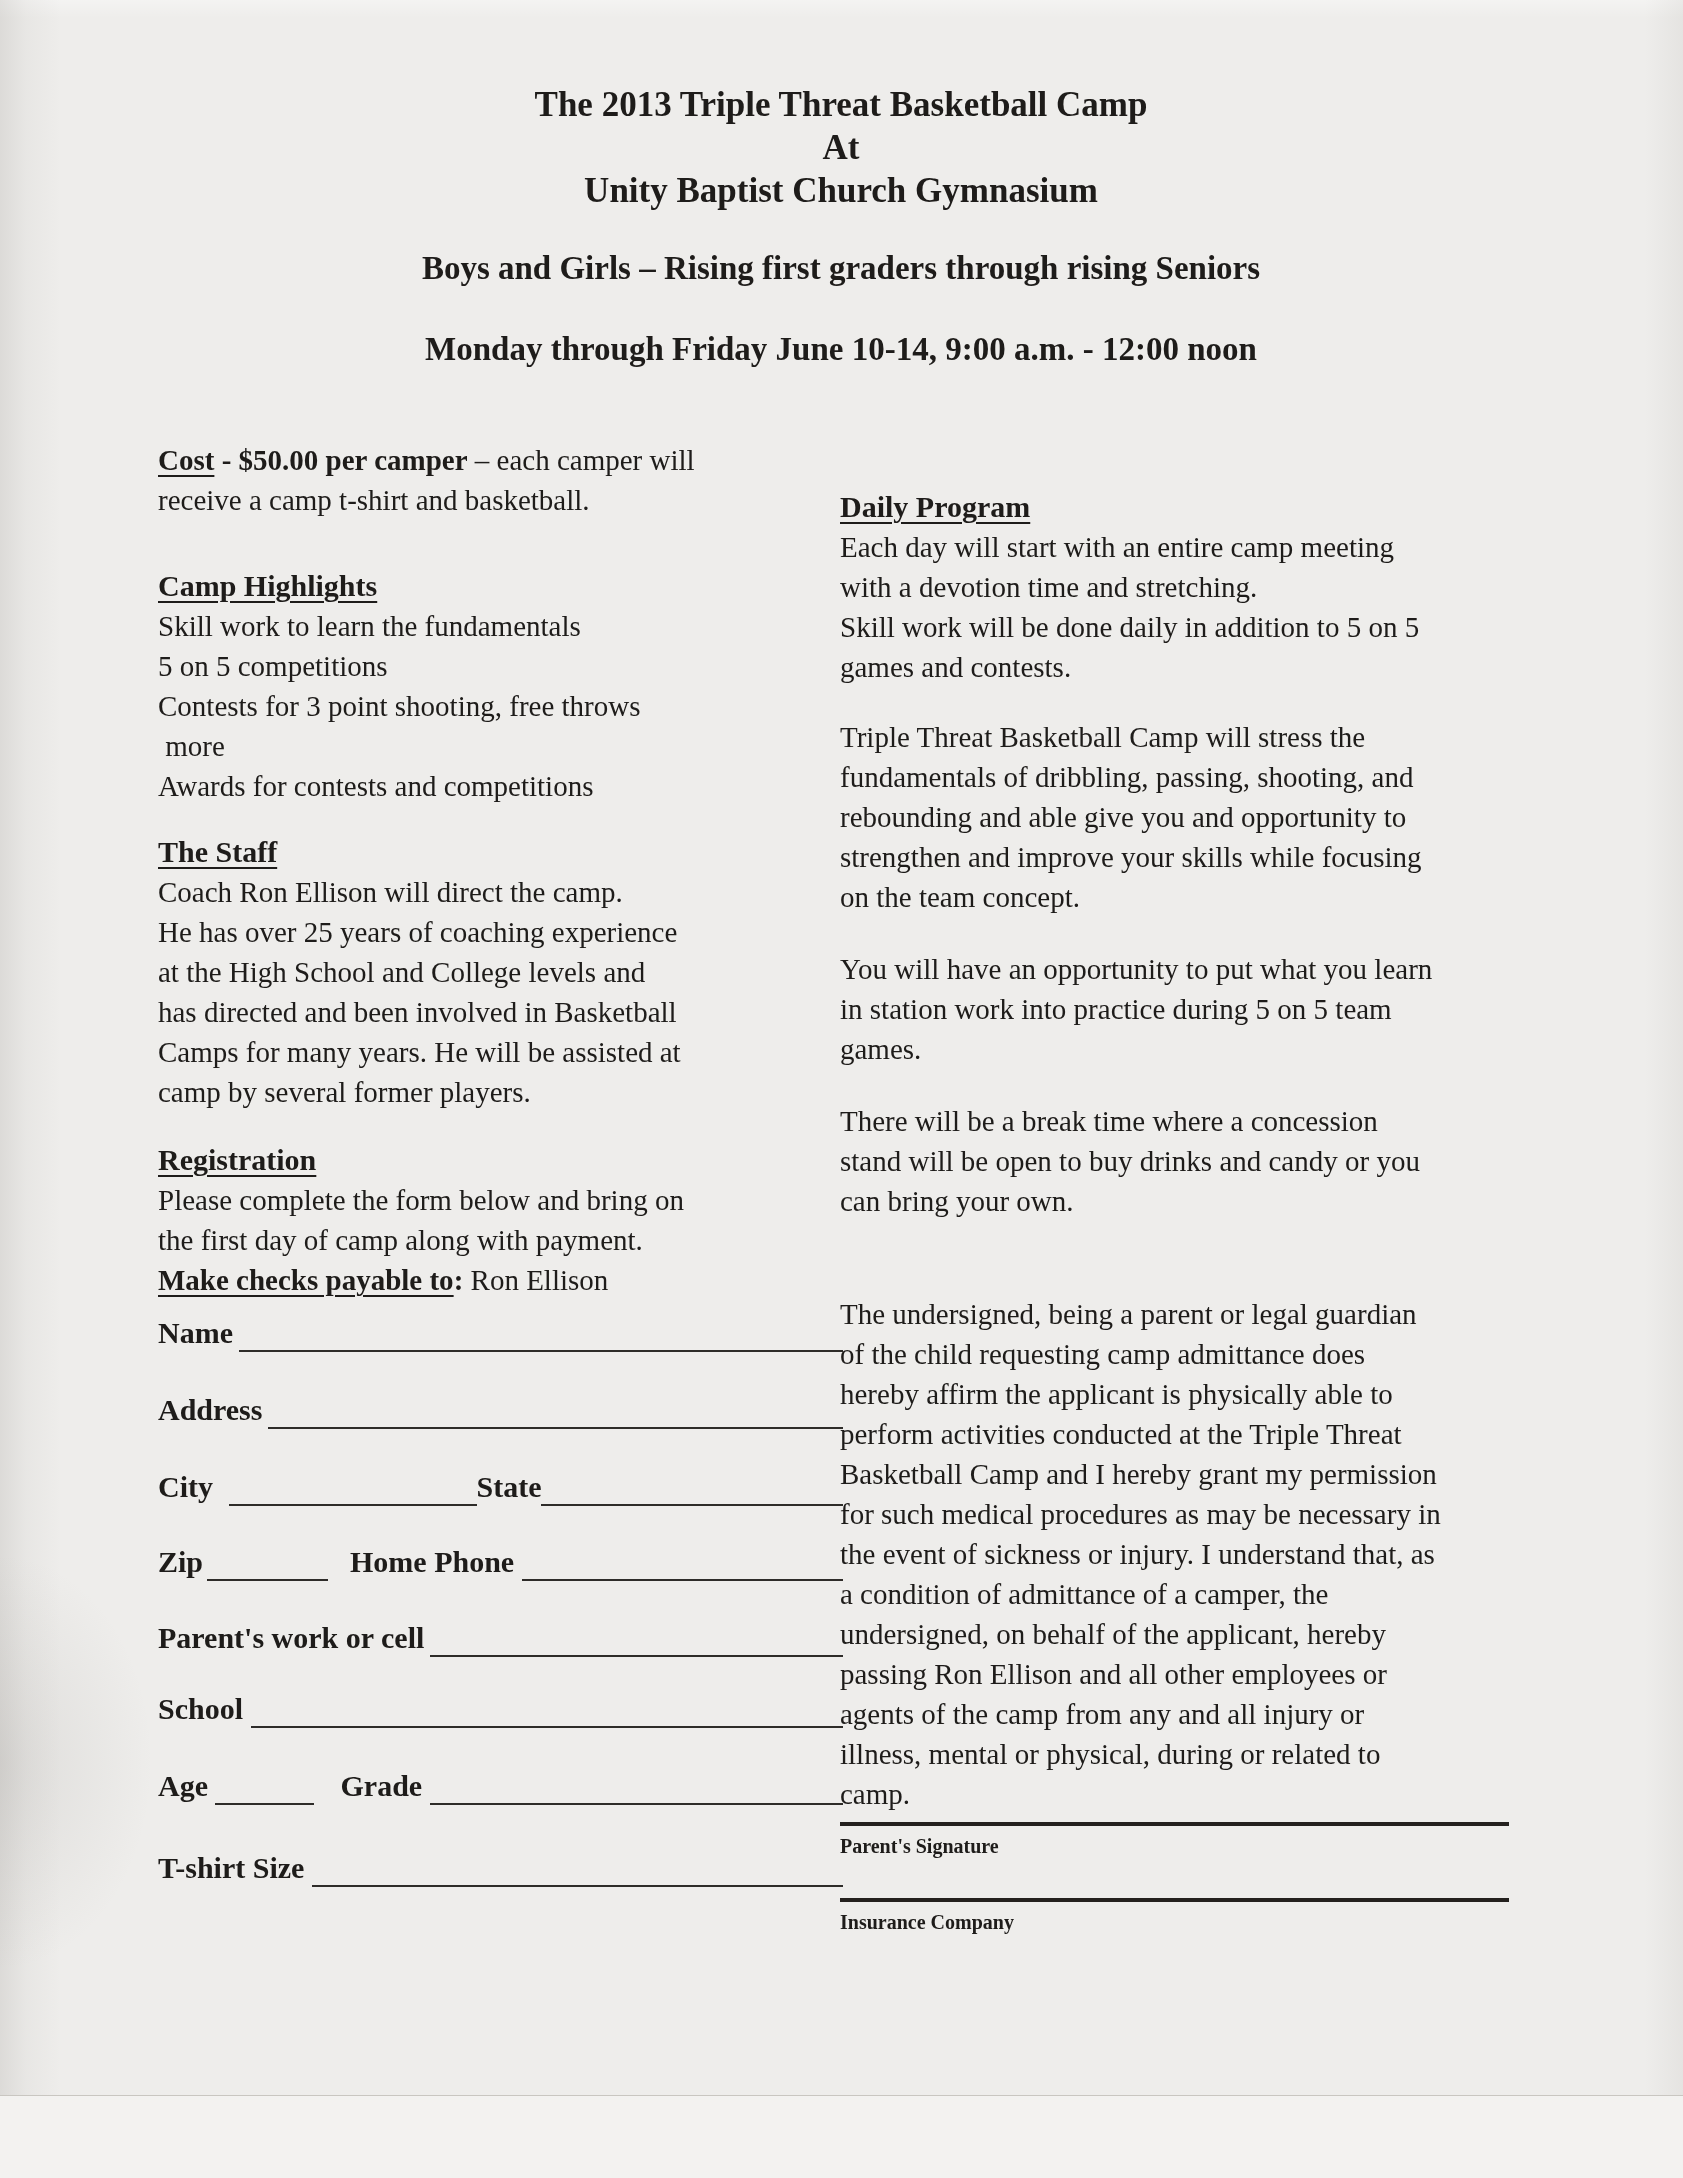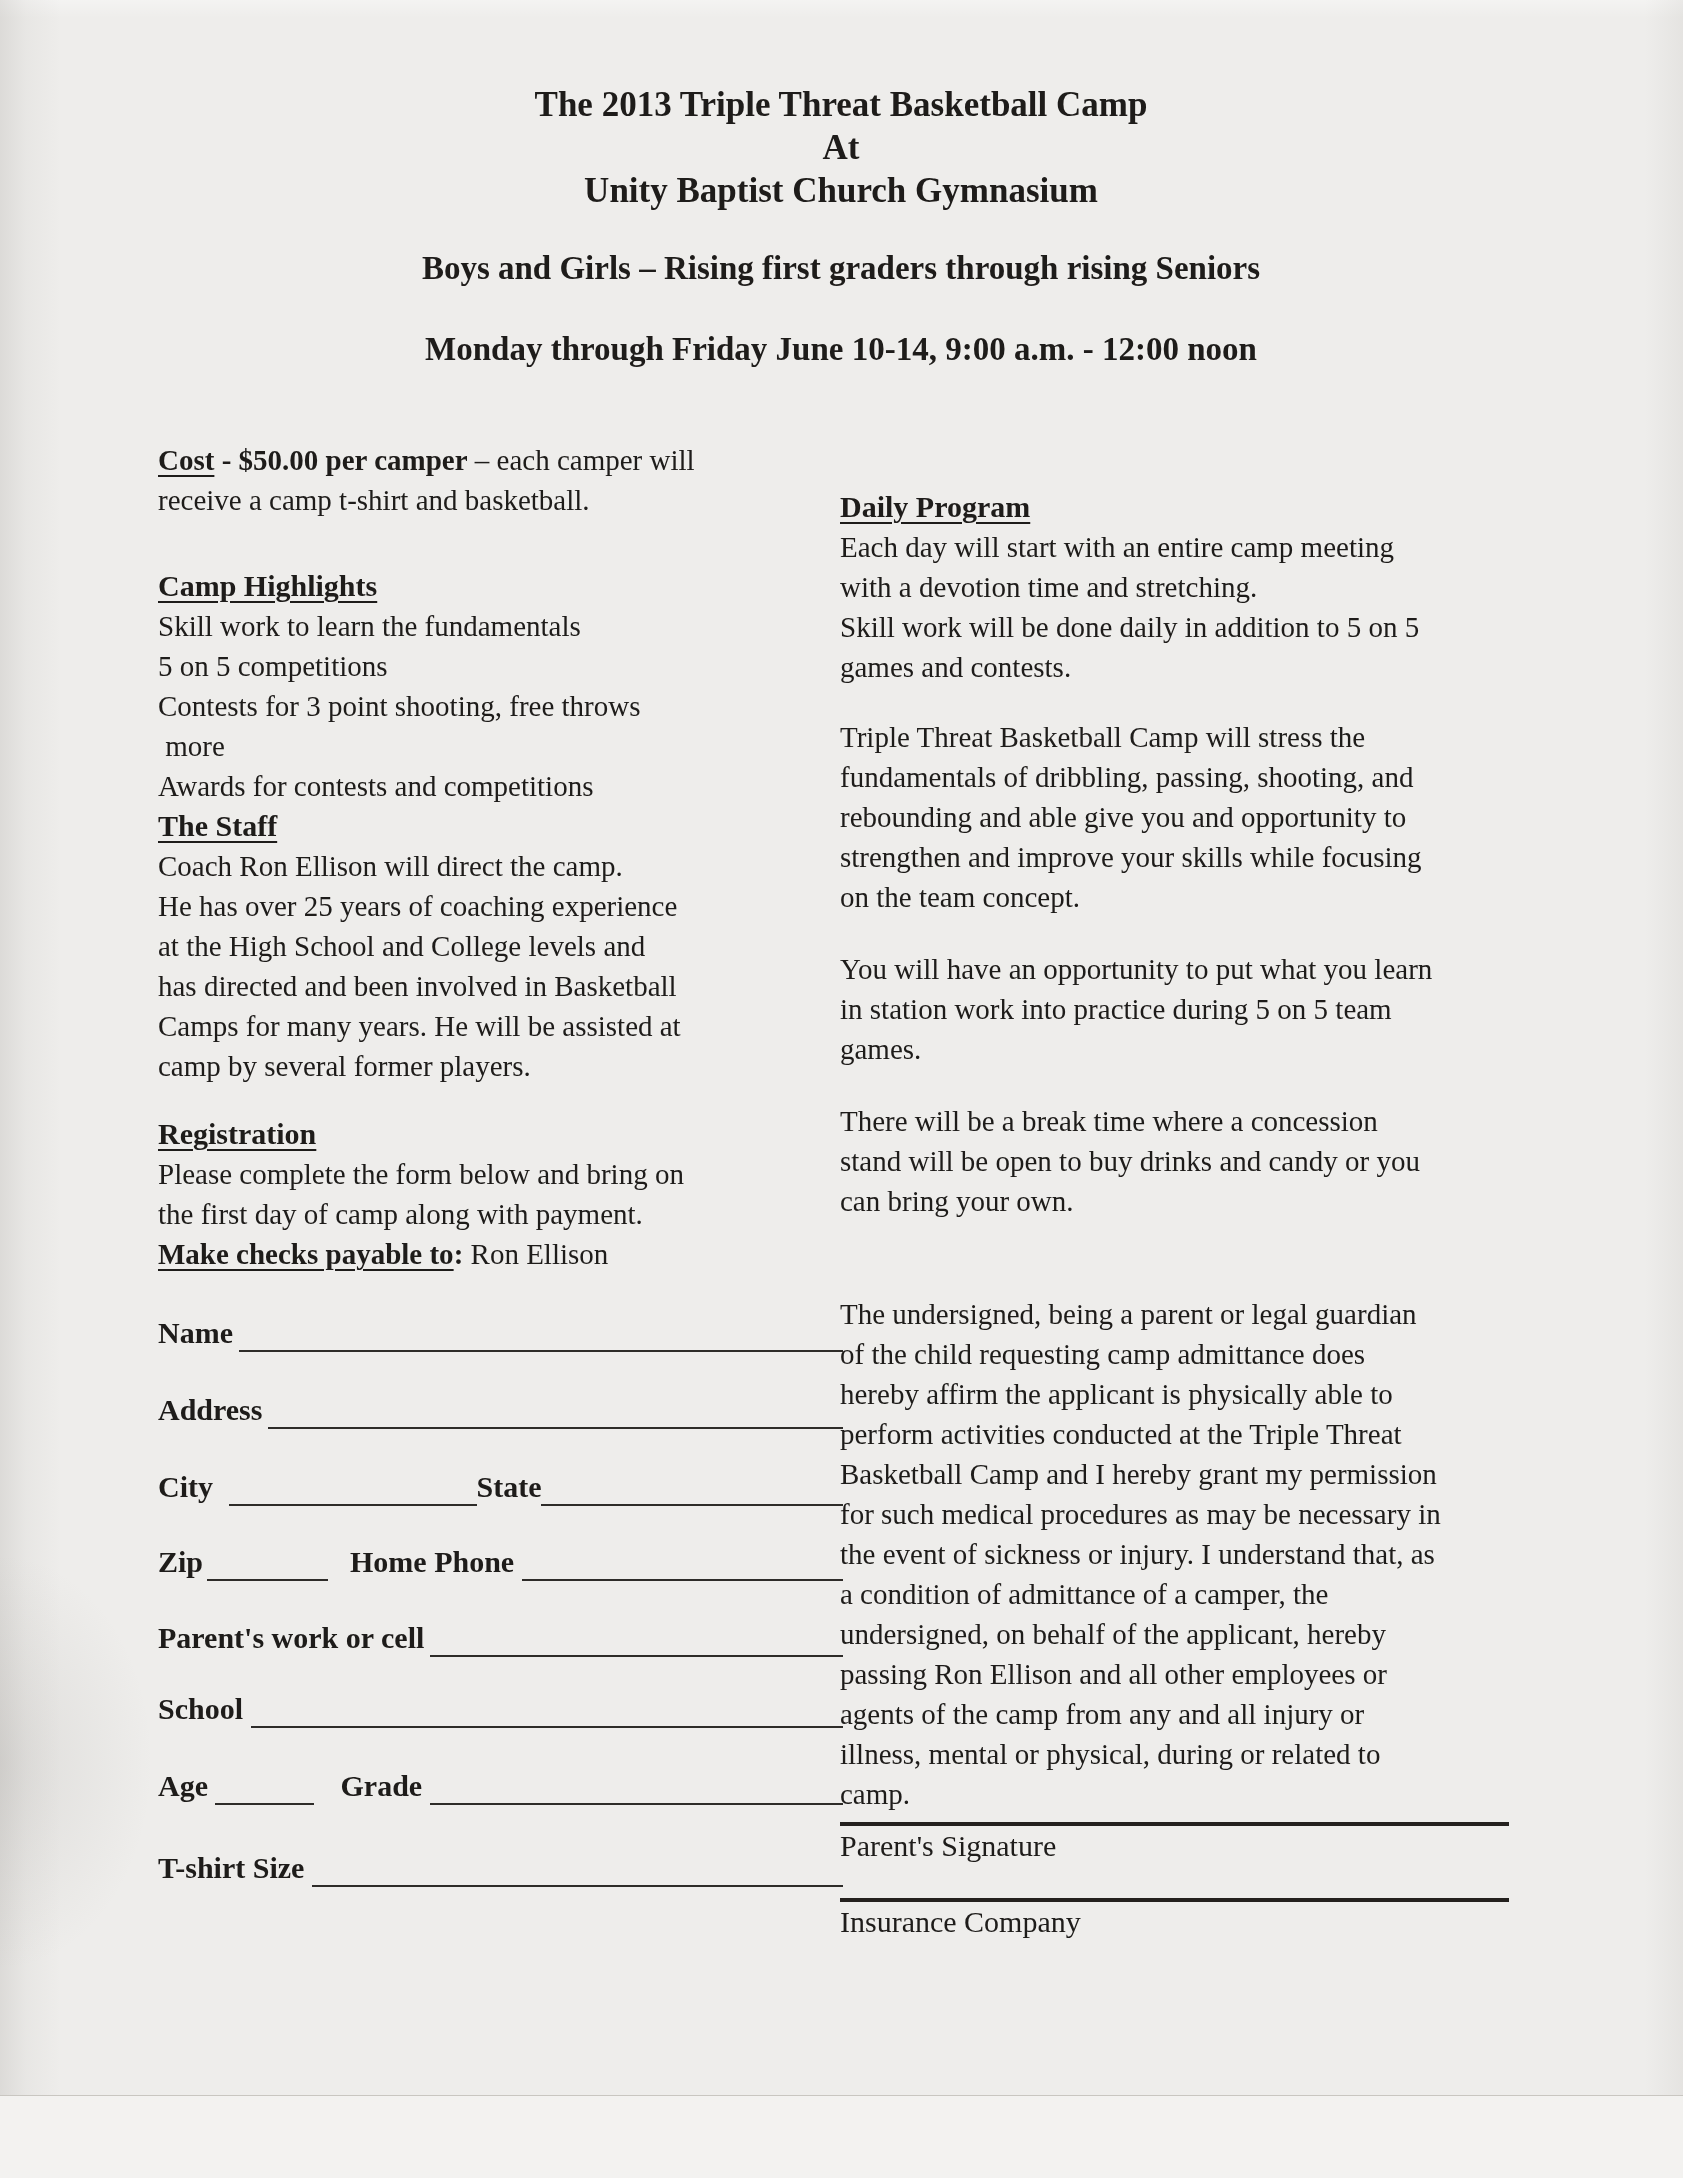--- a/index.html
+++ b/index.html
@@ -24,29 +24,29 @@
   .schedule-block { top:329px; font-size:33px; line-height:40px; }
   .col-left  { position:absolute; left:158px; top:440px; width:642px; font-size:29px; line-height:40px; }
   .col-right { position:absolute; left:840px; top:487px; width:669px; font-size:29px; line-height:40px; }
   .tline { white-space:pre; }
   .h {
     font-weight:bold; font-size:30px;
     text-decoration:underline; text-decoration-thickness:2px; text-underline-offset:5px;
   }
   .bold { font-weight:bold; }
   .bold-u { font-weight:bold; text-decoration:underline; text-decoration-thickness:2px; text-underline-offset:5px; }
-  .mt26 { } .mt28 { margin-top:28px; } .mt30 { margin-top:30px; }
+  .mt26 { margin-top:26px; } .mt28 { margin-top:28px; } .mt30 { margin-top:30px; }
   .mt32 { margin-top:32px; } .mt46 { margin-top:46px; } .mt74 { margin-top:73px; }
   .frow { position:absolute; left:158px; width:685px; display:flex; height:40px; line-height:40px; font-size:30px; }
   .flabel { font-weight:bold; white-space:pre; }
   .fline { border-bottom:2px solid #2e2c29; height:37px; }
   .grow { flex:1 1 auto; }
   .sigrule  { border-top:4px solid #24211e; margin-top:8px; width:100%; }
   .sigrule2 { border-top:4px solid #24211e; margin-top:32px; width:100%; }
-  .siglabel { font-weight:normal; font-size:30px; line-height:40px; }
+  .siglabel { font-weight:bold; font-size:20px; line-height:40px; }
 </style>
 </head>
 <body>
 
 <div class="page">
 
   <div class="center-block title-block">
     <div class="tline">The 2013 Triple Threat Basketball Camp</div>
     <div class="tline">At</div>
     <div class="tline">Unity Baptist Church Gymnasium</div>

